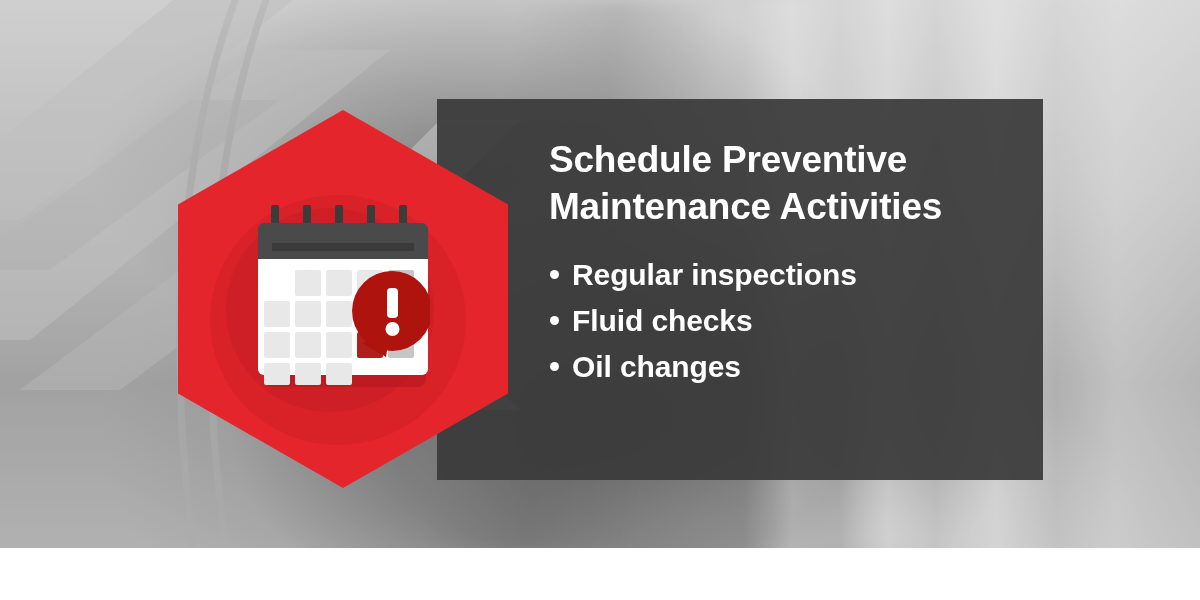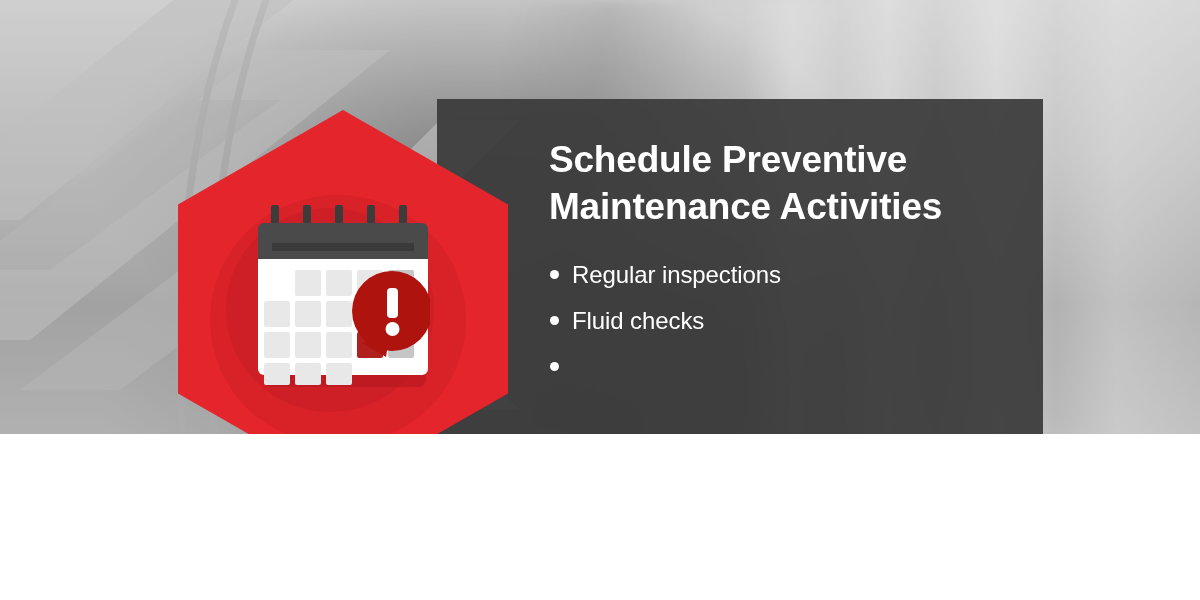--- a/index.html
+++ b/index.html
@@ -8,21 +8,21 @@
     padding: 0;
     background: #ffffff;
   }
   body {
     font-family: "Liberation Sans", sans-serif;
   }
 
   #stage {
     position: relative;
     width: 1200px;
-    height: 434px;
+    height: 548px;
     overflow: hidden;
     background: #9a9a9a;
   }
 
   
   .bg-photo {
     position: absolute;
     inset: 0;
     background:
       
@@ -139,22 +139,22 @@
     white-space: pre-line;
   }
   .bullets {
     list-style: none;
     margin: 22px 0 0 0;
     padding: 0;
   }
   .bullets li {
     position: relative;
     color: #ffffff;
-    font-size: 24px;
-    font-weight: normal;
+    font-size: 30px;
+    font-weight: bold;
     line-height: 46px;
     padding-left: 23px;
     letter-spacing: -0.1px;
   }
   .bullets li .dot {
     position: absolute;
     left: 1px;
     top: 18px;
     width: 9px;
     height: 9px;
@@ -257,17 +257,18 @@
       <li>
         <span class="dot"></span>
         <span>Regular inspections</span>
       </li>
       <li>
         <span class="dot"></span>
         <span>Fluid checks</span>
       </li>
       <li>
         <span class="dot"></span>
+        <span>Oil changes</span>
       </li>
     </ul>
   </div>
 
 </div>
 
 </body></html>

